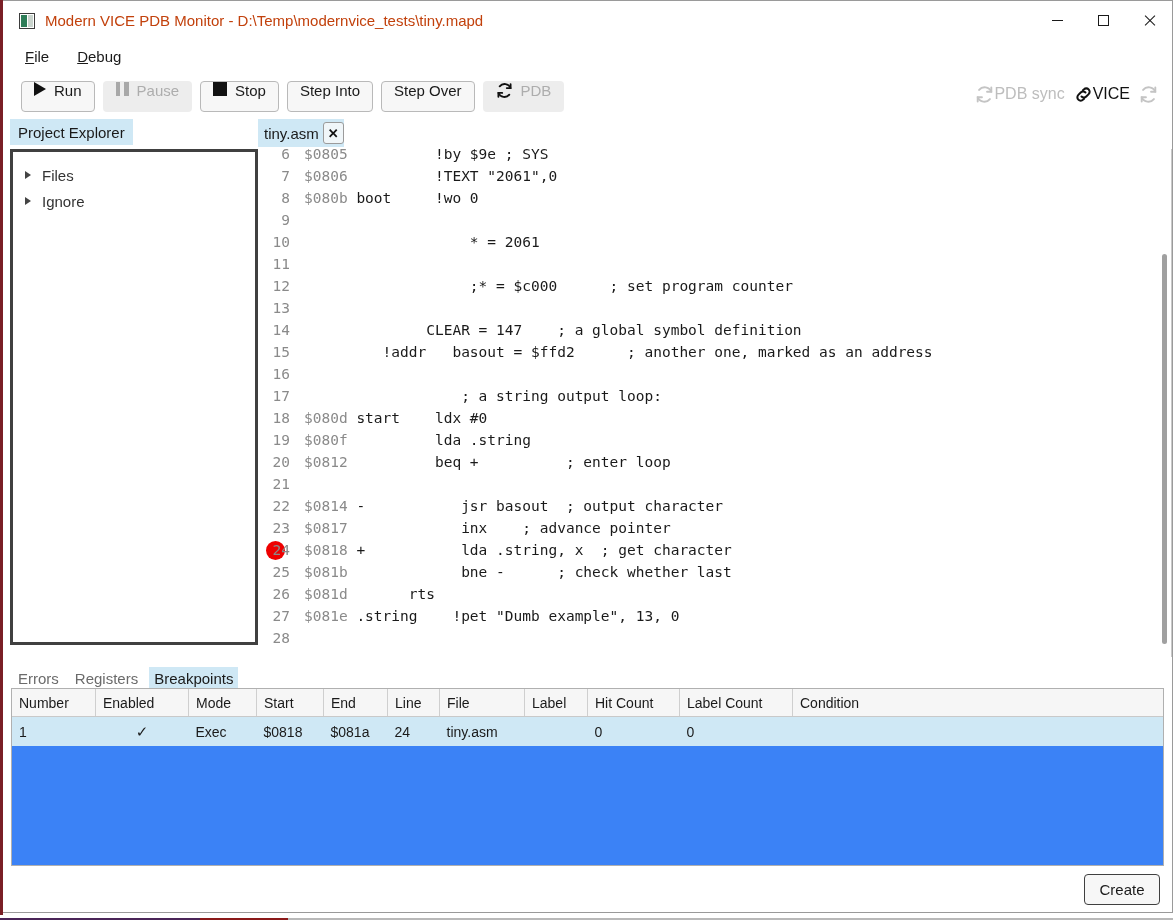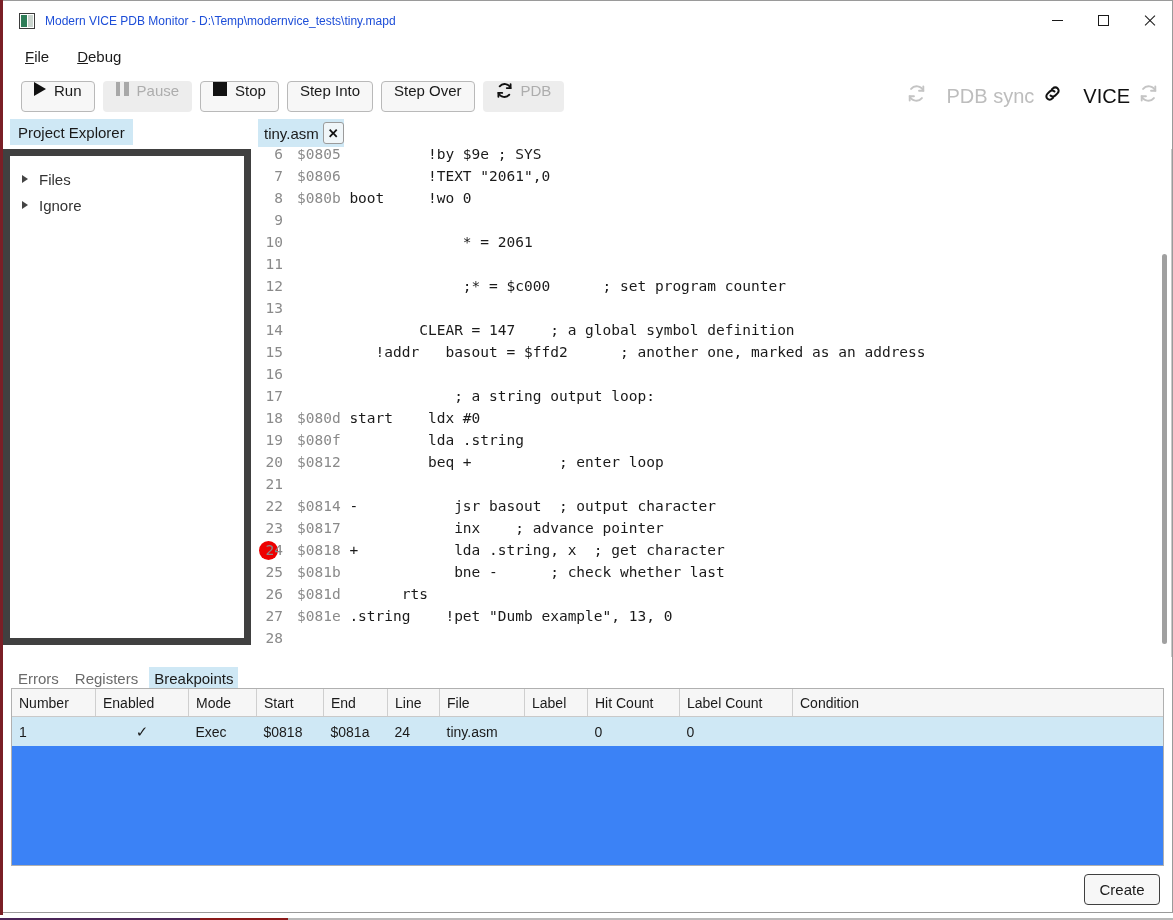--- a/index.html
+++ b/index.html
@@ -65,22 +65,22 @@
     width: 6px; height: 12px;
     background: #2e7d58;
   }
   .app-icon::after {
     content: "";
     position: absolute; left: 8px; top: 1px;
     width: 5px; height: 12px;
     background: #c9d4cd;
   }
   .title-text {
-    font-size: 12px;
-    color: #1d4ed8;
+    font-size: 15px;
+    color: #c2410c;
     white-space: nowrap;
   }
   .win-controls {
     position: absolute; right: 0; top: 0;
     height: 39px;
     display: flex;
   }
   .win-btn {
     width: 46px; height: 39px;
     display: flex; align-items: center; justify-content: center;
@@ -167,22 +167,22 @@
   }
   .ico-refresh { display: block; }
 
   .tb-right {
     position: absolute; right: 14px; top: 0;
     height: 46px;
     display: flex; align-items: center;
     gap: 9px;
   }
   .tb-status {
-    display: flex; align-items: center; gap: 21px;
-    font-size: 20px;
+    display: flex; align-items: flex-start; gap: 0;
+    font-size: 16px;
     cursor: default;
   }
   .tb-status.off { color: #bdbdbd; }
   .tb-status.on  { color: #111; }
 
   
   .tabs-row {
     height: 30px;
     display: flex; align-items: flex-start;
     flex: 0 0 auto;
@@ -224,21 +224,22 @@
   
   .body-split {
     flex: 0 0 auto;
     height: 508px;
     display: flex;
     position: relative;
   }
 
   .explorer {
     width: 248px;
-    border: 7px solid #404040;
+    margin-left: 7px;
+    border: 3px solid #404040;
     box-sizing: border-box;
     background: #ffffff;
     padding-top: 10px;
     height: 496px;
     flex: 0 0 auto;
   }
   .tree-item {
     display: flex; align-items: center;
     height: 26px;
     padding-left: 12px;

